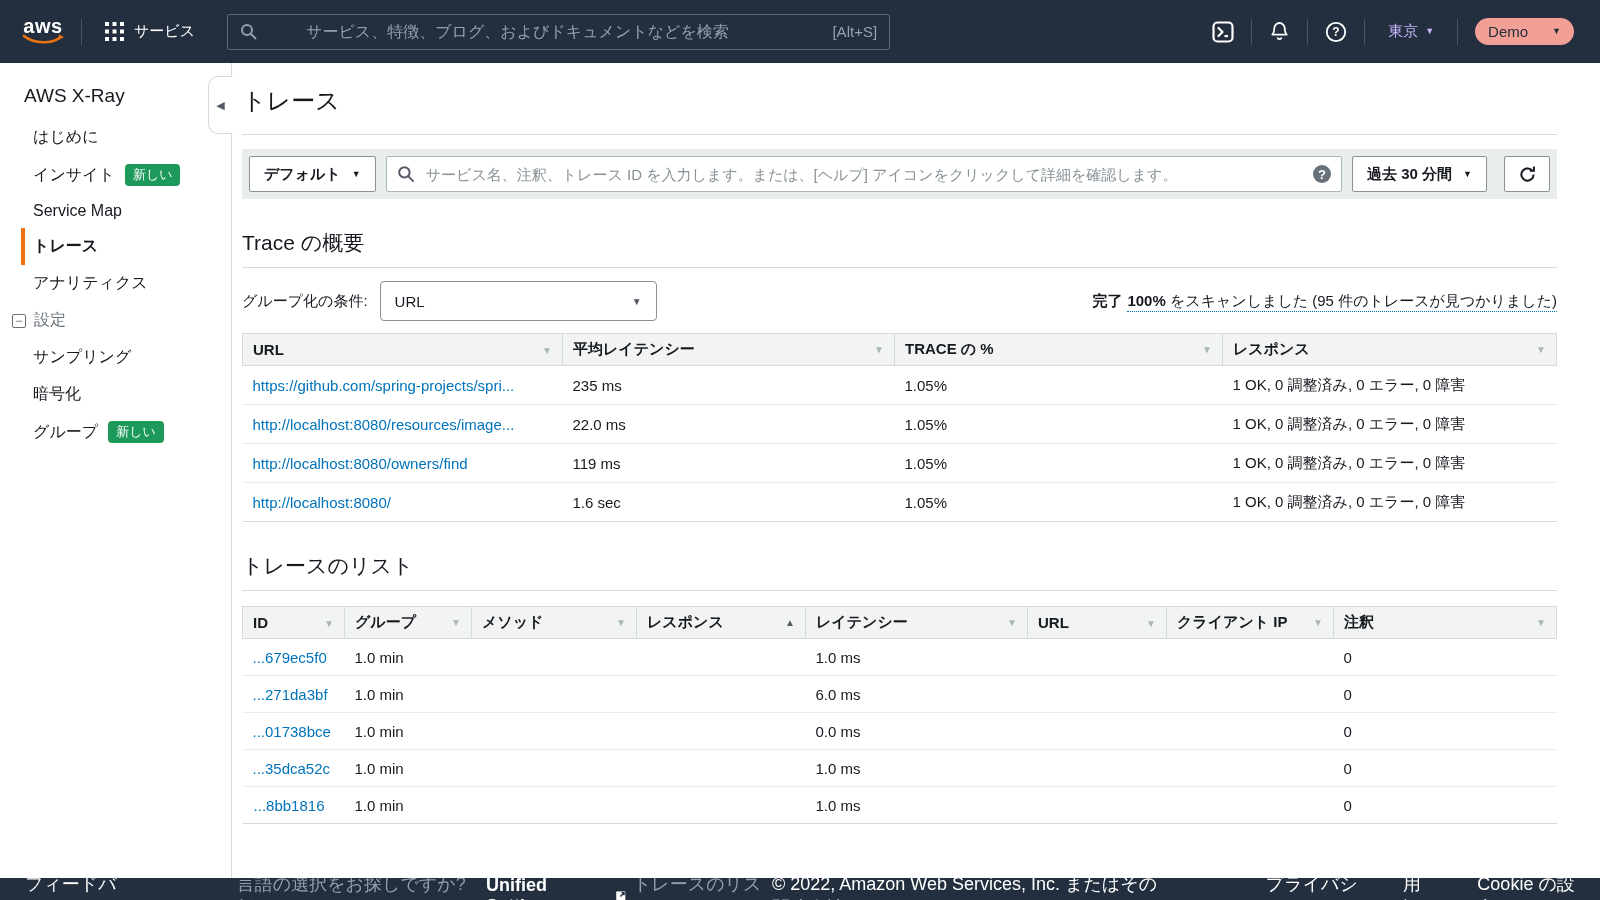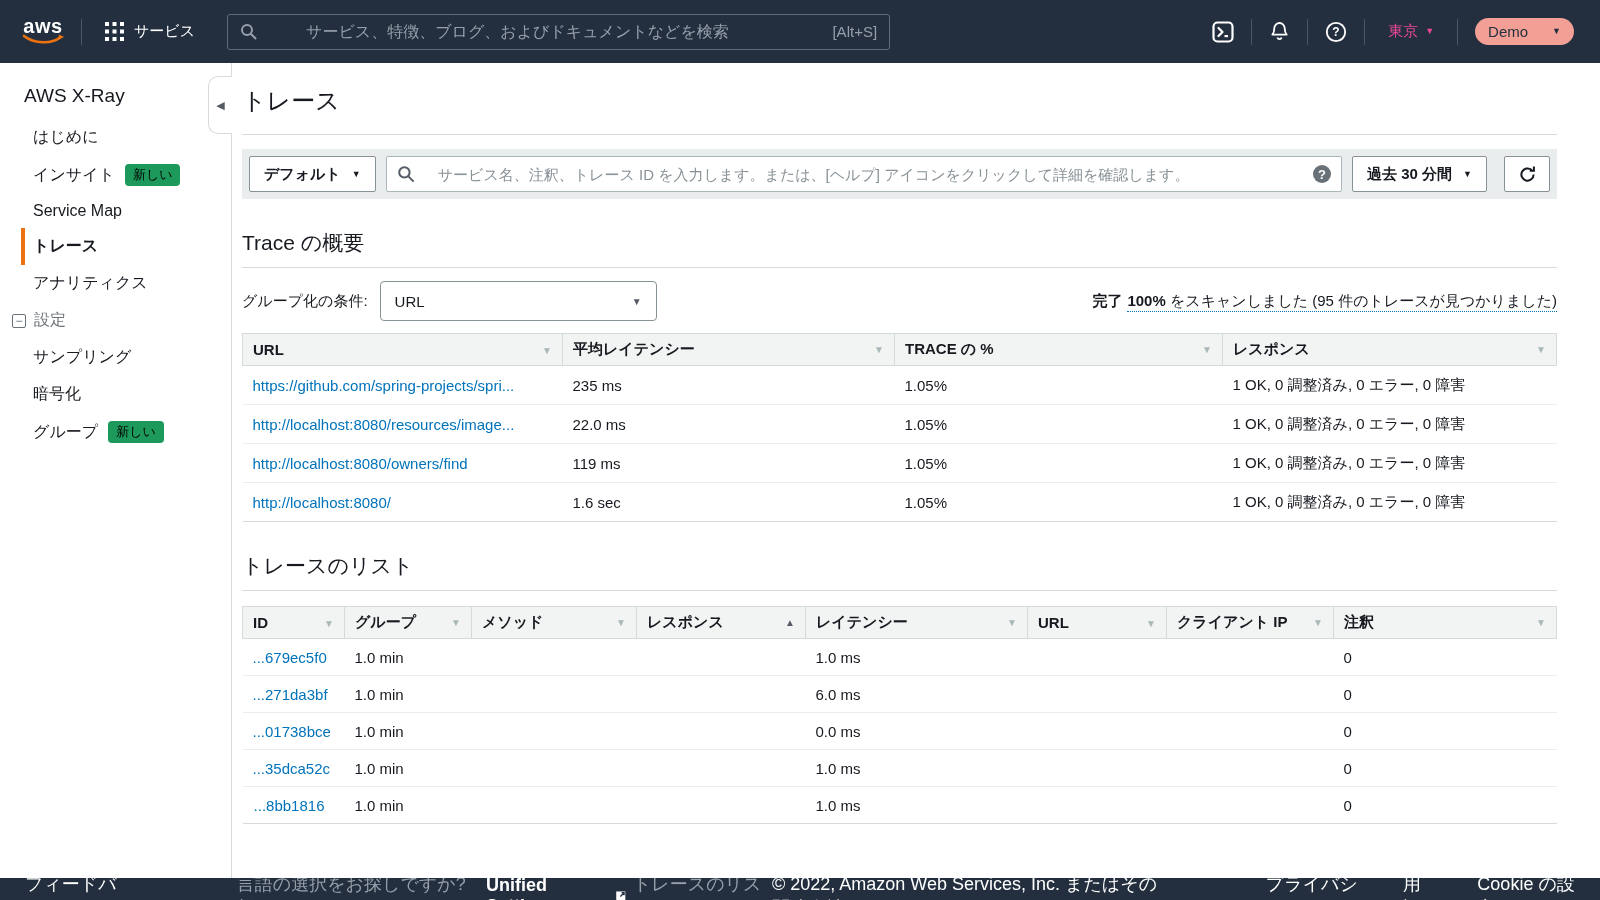--- a/index.html
+++ b/index.html
@@ -14,41 +14,41 @@
   .aws-logo { margin-left:22px; display:flex; flex-direction:column; align-items:center; cursor:pointer; }
   .aws-text { font-weight:bold; font-size:20px; line-height:16px; letter-spacing:.5px; }
   .nav-div { width:1px; height:26px; background:#49566a; margin:0 17px; }
   .services-btn { background:none; border:none; color:#fff; font-size:15px; display:flex; align-items:center; gap:10px; cursor:pointer; font-family:inherit; }
   .nav-search { margin-left:26px; width:663px; height:36px; border:1px solid #5f6b7a; border-radius:3px; display:flex; align-items:center; padding:0 12px; gap:10px; }
   .nav-search input { flex:1; background:transparent; border:none; outline:none; color:#fff; font-size:16px; font-family:inherit;margin-left:37px; }
   .nav-search input::placeholder { color:#95a0ab; }
   .shortcut { color:#95a0ab; font-size:15px; }
   .nav-right { margin-left:auto; margin-right:26px; display:flex; align-items:center; }
   .nav-icon-btn { background:none; border:none; cursor:pointer; padding:0; display:flex; align-items:center; }
-  .region-btn { background:none; border:none; color:#ec4899; font-size:15px; display:flex; align-items:center; gap:7px; cursor:pointer; font-family:inherit; }
+  .region-btn { background:none; border:none; color:#c4b5fd; font-size:15px; display:flex; align-items:center; gap:7px; cursor:pointer; font-family:inherit; }
   .caret-sm { font-size:9px; line-height:1; }
   .account-pill { background:#f2a096; color:#232f3e; border:none; border-radius:14px; padding:5px 13px; font-size:15px; display:flex; align-items:center; gap:24px; cursor:pointer; font-family:inherit; }
   
   .shell { display:flex; height:815px; position:relative; background:#fff; }
   .sidebar { width:232px; border-right:1px solid #d5dbdb; padding-top:14px; flex:none; }
   .sidebar-title { font-size:19px; padding:8px 0 8px 24px; }
   .side-list { list-style:none; margin:4px 0 0; padding:0; }
   .side-item { padding:8px 0 8px 33px; font-size:16px; display:flex; align-items:center; gap:10px; cursor:pointer; color:#16191f; }
   .side-item.active { border-left:4px solid #ec7211; margin-left:21px; padding-left:8px; font-weight:bold; }
   .side-item.section { padding-left:12px; gap:8px; color:#687078; }
-  .new-badge { background:#1d9a5b; color:#000000; font-size:13px; font-weight:normal; border-radius:4px; padding:2px 8px; }
+  .new-badge { background:#1d9a5b; color:#ffffff; font-size:13px; font-weight:normal; border-radius:4px; padding:2px 8px; }
   .minus-box { width:14px; height:14px; border:1px solid #687078; border-radius:2px; font-size:12px; line-height:12px; text-align:center; color:#687078; flex:none; }
   .collapse-tab { position:absolute; left:208px; top:13px; width:25px; height:58px; background:#fff; border:1px solid #d5dbdb; border-right:1px solid #fff; border-radius:10px 0 0 10px; display:flex; align-items:center; justify-content:center; color:#545b64; font-size:11px; cursor:pointer; z-index:2; }
   
   .main { flex:1; padding:0 43px 0 10px; overflow:hidden; }
   .page-title { font-size:24px; font-weight:400; margin:22px 0 17px; }
   .rule { border:none; border-top:1px solid #d5dbdb; margin:0; }
   .filter-band { margin-top:14px; background:#eaeded; padding:7px; display:flex; align-items:center; }
   .btn { height:36px; background:#fff; border:1px solid #879196; border-radius:2px; font-weight:bold; font-size:15px; color:#16191f; display:flex; align-items:center; gap:11px; padding:0 14px; cursor:pointer; font-family:inherit; }
-  .filter-search { flex:1; margin:0 10px; height:36px; background:#fff; border:1px solid #aab7b8; border-radius:2px; display:flex; align-items:center; padding:0 10px; gap:21px; }
+  .filter-search { flex:1; margin:0 10px; height:36px; background:#fff; border:1px solid #aab7b8; border-radius:2px; display:flex; align-items:center; padding:0 10px; gap:9px; }
   .filter-search input { flex:1; border:none; outline:none; font-size:15px; font-family:inherit; color:#16191f; }
   .filter-search input::placeholder { color:#879196; }
   .help-dot { width:18px; height:18px; border-radius:50%; background:#687078; color:#fff; font-size:13px; font-weight:bold; display:flex; align-items:center; justify-content:center; cursor:pointer; flex:none; }
   .refresh-btn { width:46px; margin-left:17px; justify-content:center; padding:0; }
   .section-heading { font-size:21px; font-weight:400; margin:30px 0 10px; }
   .groupby-row { display:flex; align-items:center; margin:13px 0 12px; }
   .groupby-label { margin-right:12px; }
   .select { width:277px; height:40px; border:1px solid #879196; border-radius:4px; background:#fff; display:flex; align-items:center; padding:0 14px; cursor:pointer; }
   .select .caret-dk { margin-left:auto; font-size:10px; color:#545b64; }
   .scan-status { margin-left:auto; }

